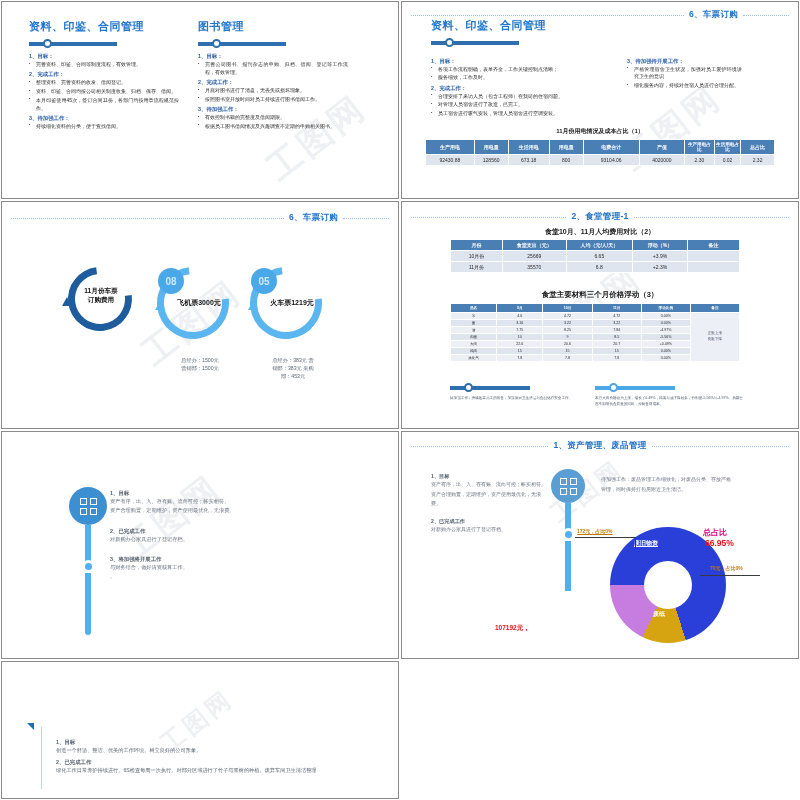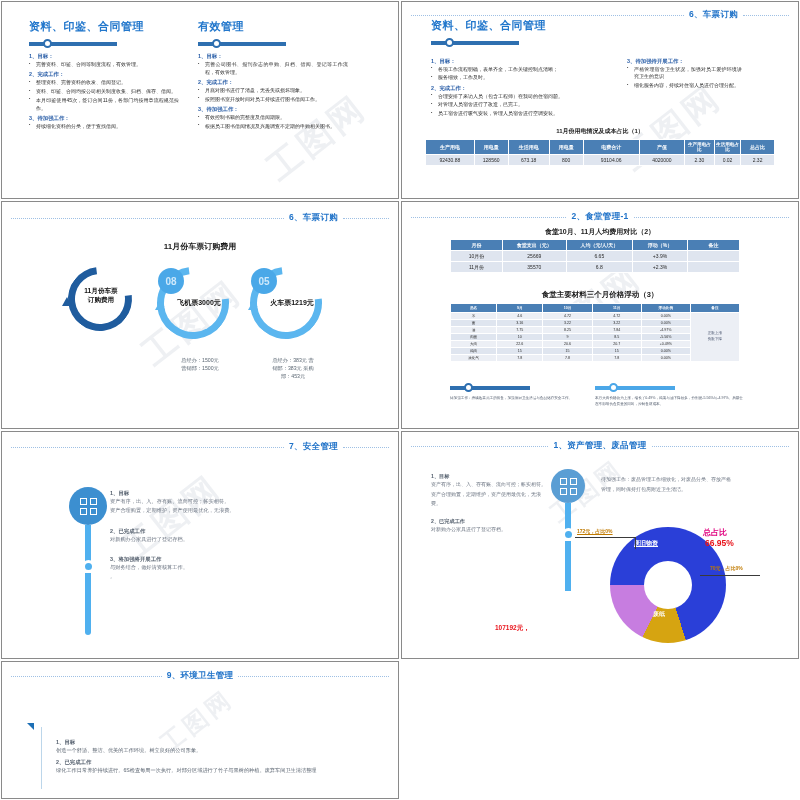--- a/index.html
+++ b/index.html
@@ -114,21 +114,21 @@
         <div class="h2">2、完成工作：</div>
         <div class="li">整理资料、完善资料的收发、借阅登记。</div>
         <div class="li">资料、印鉴、合同均按公司相关制度收集、归档、保存、借阅。</div>
         <div class="li">本月印鉴使用45次，签订合同11份，各部门均按用章流程规范操作。</div>
         <div class="h2">3、待加强工作：</div>
         <div class="li">持续细化资料的分类，便于查找借阅。</div>
       </div>
     </div>
 
     <div class="col" style="left:193px;top:14px;width:150px;">
-      <div class="bigtitle">有效管理</div>
+      <div class="bigtitle">图书管理</div>
       <div class="bar">
               <div class="line"></div>
               <div class="knob"></div>
             </div>
       <div style="margin-top:5px;">
         <div class="h2">1、目标：</div>
         <div class="li">完善公司图书、报刊杂志的申购、归档、借阅、登记等工作流程，有效管理。</div>
         <div class="h2">2、完成工作：</div>
         <div class="li">月底对图书进行了清盘，无丢失或损坏现象。</div>
         <div class="li">按照图书室开放时间对员工持续进行图书借阅工作。</div>
@@ -213,21 +213,20 @@
     <div class="sechead" style="top:7px;left:6px;right:6px;">
       <span class="rule"></span>
       <span class="t">6、车票订购</span>
       <span class="rule short"></span>
     </div>
 
     <div class="col" style="left:24px;top:14px;width:340px;">
       
     </div>
 
-    <div class="tcap" style="position:absolute;left:0;right:0;top:36px;font-size:8px;">11月份车票订购费用</div>
 
     <div class="ring dark" style="left:63px;top:62px;width:64px;height:64px;"></div>
     <div class="arrow" style="left:57px;top:92px;border-left:5px solid transparent;border-right:5px solid transparent;border-bottom:9px solid #1f5c9e;"></div>
     <div class="ringlbl" style="left:74px;top:82px;width:44px;font-size:6.6px;line-height:1.35;white-space:pre-line;">11月份车票
 订购费用</div>
 
     <div class="ring light" style="left:152px;top:62px;width:72px;height:72px;"></div>
     <div class="numdot" style="left:153px;top:63px;">08</div>
     <div class="arrow" style="left:150px;top:96px;border-left:5px solid transparent;border-right:5px solid transparent;border-bottom:9px solid #5bb6ef;"></div>
     <div class="ringlbl" style="left:163px;top:93px;width:62px;font-size:7px;">飞机票3000元</div>
@@ -368,25 +367,20 @@
               <div class="knob"></div>
             </div>
       <div style="font-size:3.6px;color:#4a5566;line-height:1.6;margin-top:4px;">本月大肉价格较为上涨，增长了0.49%，鸡蛋与油下降较多，分别是-5.56%与-4.97%。后期会在不影响伙食质量的同时，控制食材成本。</div>
     </div>
    </div>
   </div>
 
   <div class="slide">
    <div class="slide-inner">
     <div class="wm" style="left:110px;top:60px;">工图网</div>
-    <div class="sechead" style="top:6px;left:6px;right:6px;">
-      <span class="rule"></span>
-      <span class="t">7、安全管理</span>
-      <span class="rule short"></span>
-    </div>
 
     <div class="pin" style="left:64px;top:52px;">
       <div class="head">
         <div class="glyph">
                 <i></i>
                 <i></i>
                 <i></i>
                 <i></i>
               </div>
       </div>
@@ -461,25 +455,20 @@
     <div class="cal red" style="left:90px;top:189px;font-size:6.5px;">107192元，</div>
 
     <div class="cal pink" style="left:298px;top:92px;font-size:8px;">总占比</div>
     <div class="cal red" style="left:300px;top:103px;font-size:8.5px;">66.95%</div>
    </div>
   </div>
 
   <div class="slide">
    <div class="slide-inner">
     <div class="wm" style="left:150px;top:40px;font-size:24px;">工图网</div>
-    <div class="sechead" style="top:5px;left:6px;right:6px;">
-      <span class="rule"></span>
-      <span class="t">9、环境卫生管理</span>
-      <span class="rule"></span>
-    </div>
 
     <div class="bnotch" style="left:22px;top:58px;"></div>
 
     <div style="position:absolute;left:36px;top:62px;right:18px;bottom:6px;border-left:1px solid #bcd6ea;padding:12px 0 0 14px;">
       <div style="font-size:5.4px;color:#55606e;font-weight:bold;">1、目标</div>
       <div style="font-size:5.2px;color:#5a6470;line-height:1.9;">创造一个舒适、整洁、优美的工作环境。树立良好的公司形象。</div>
       <div style="font-size:5.4px;color:#55606e;font-weight:bold;margin-top:3px;">2、已完成工作</div>
       <div style="font-size:5.2px;color:#5a6470;line-height:1.9;">绿化工作日常养护持续进行。6S检查每周一次执行。对部分区域进行了竹子与果树的种植。废弃车间卫生清洁整理</div>
     </div>
    </div>

